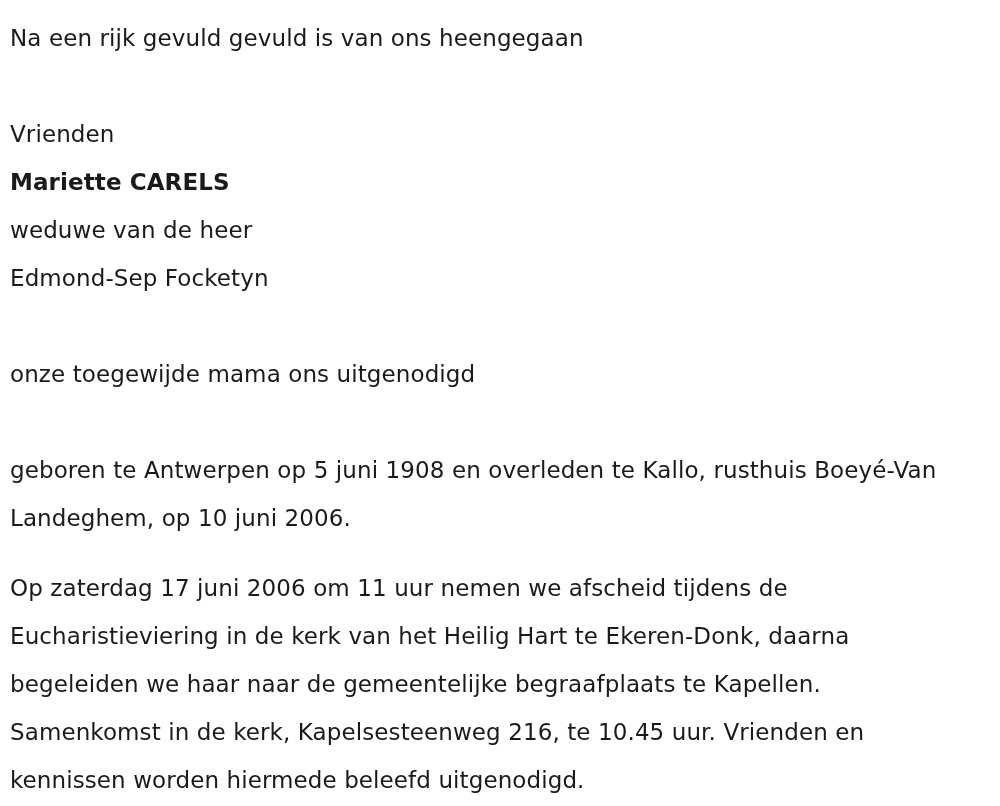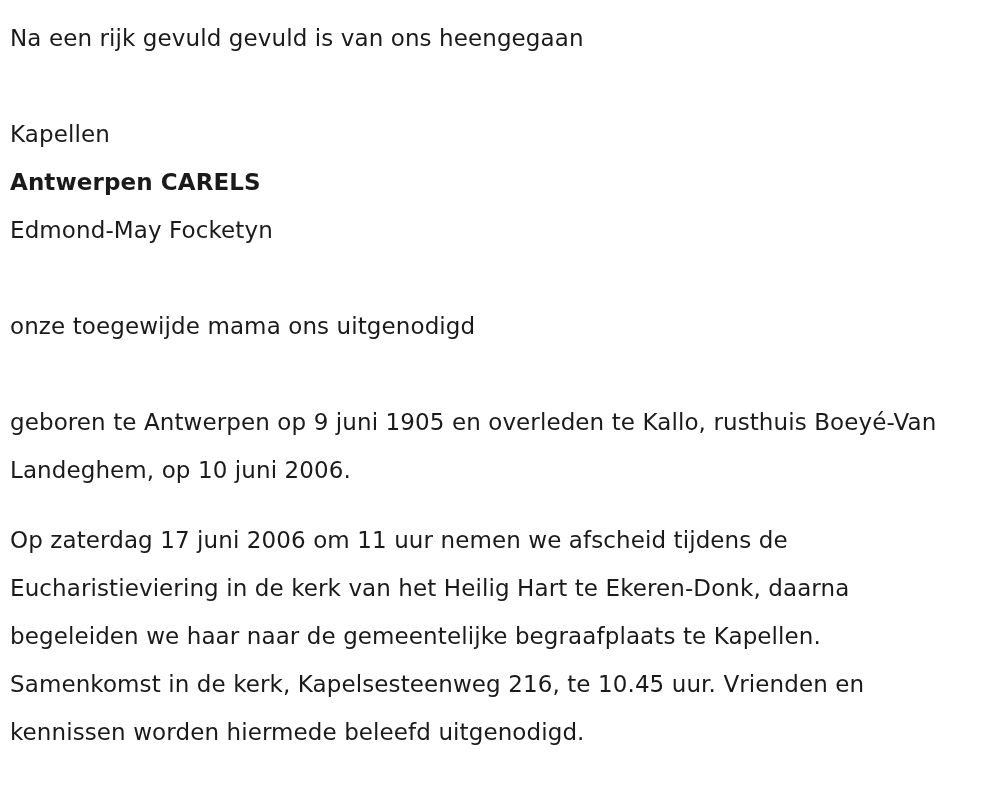--- a/index.html
+++ b/index.html
@@ -41,34 +41,35 @@
 </style>
 </head>
 <body>
 
 <div class="notice">
 
   <div class="line">Na een rijk gevuld gevuld is van ons heengegaan</div>
 
   <div class="spacer"></div>
 
-  <div class="line">Kapellen</div>
+  <div class="line">Vrienden</div>
 
-  <div class="line bold">Antwerpen CARELS</div>
+  <div class="line bold">Mariette CARELS</div>
 
+  <div class="line">weduwe van de heer</div>
 
-  <div class="line">Edmond-May Focketyn</div>
+  <div class="line">Edmond-Sep Focketyn</div>
 
   <div class="spacer"></div>
 
   <div class="line">onze toegewijde mama ons uitgenodigd</div>
 
   <div class="spacer"></div>
 
-  <div class="para">geboren te Antwerpen op 9 juni 1905 en overleden te Kallo, rusthuis Boeyé-Van Landeghem, op 10 juni 2006.</div>
+  <div class="para">geboren te Antwerpen op 5 juni 1908 en overleden te Kallo, rusthuis Boeyé-Van Landeghem, op 10 juni 2006.</div>
 
   <div class="spacer-small"></div>
 
   <div class="para">Op zaterdag 17 juni 2006 om 11 uur nemen we afscheid tijdens de Eucharistieviering in de kerk van het Heilig Hart te Ekeren-Donk, daarna begeleiden we haar naar de gemeentelijke begraafplaats te Kapellen. Samenkomst in de kerk, Kapelsesteenweg 216, te 10.45 uur. Vrienden en kennissen worden hiermede beleefd uitgenodigd.</div>
 
   <div class="spacer-small"></div>
 
 </div>
 
 </body></html>

